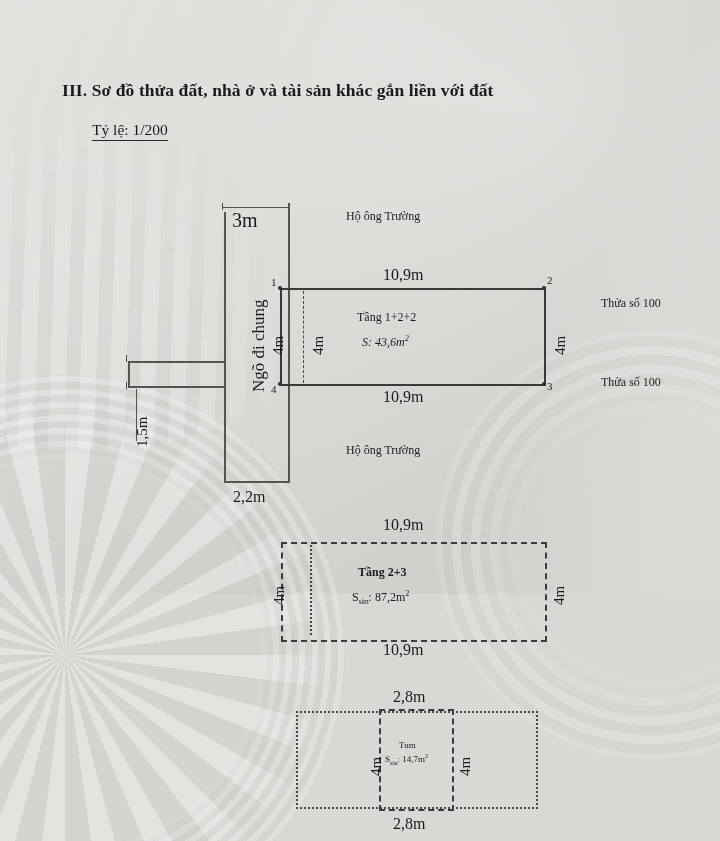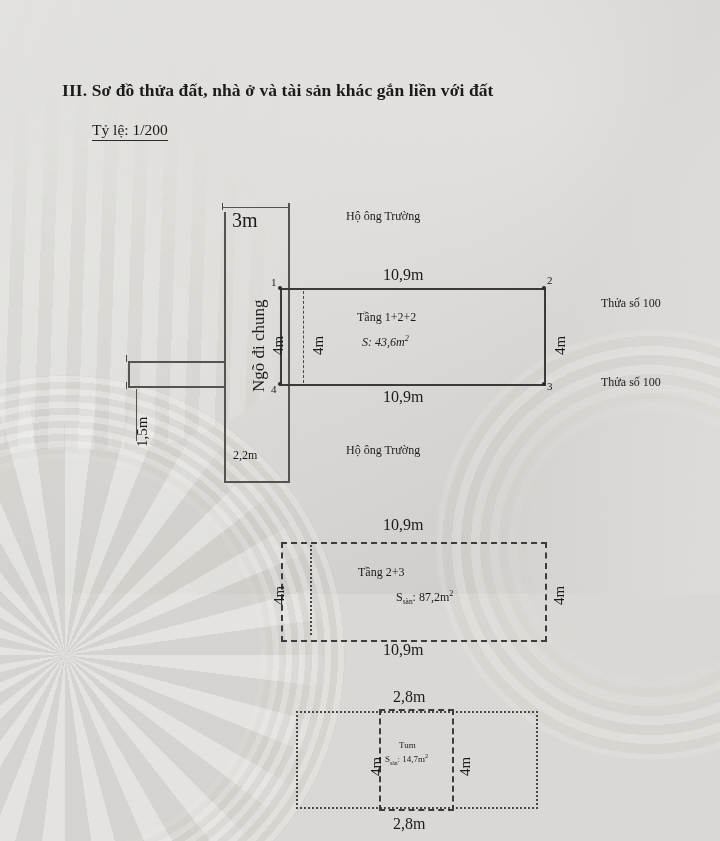--- a/index.html
+++ b/index.html
@@ -127,21 +127,21 @@
 
     <div class="solid thin hl" style="left:128px;top:361px;width:97px;"></div>
     <div class="solid thin vl" style="left:128px;top:361px;height:26px;"></div>
     <div class="solid thin hl" style="left:128px;top:386px;width:97px;"></div>
     <div class="tick" style="left:126px;top:355px;"></div>
     <div class="tick" style="left:126px;top:382px;"></div>
     <div class="solid thin vl" style="left:136px;top:389px;height:52px;width:1.2px;"></div>
     <div class="vert" style="left:134px;top:447px;">1,5m</div>
 
     <div class="vert-big" style="left:249px;top:392px;">Ngõ đi chung</div>
-    <div class="dim" style="left:233px;top:448px;font-size:12px;">2,2m</div>
+    <div class="dim" style="left:233px;top:488px;font-size:16px;">2,2m</div>
 
     <div class="lbl" style="left:346px;top:209px;">Hộ ông Trường</div>
     <div class="lbl" style="left:346px;top:443px;">Hộ ông Trường</div>
 
     <div class="solid hl" style="left:280px;top:288px;width:266px;"></div>
     <div class="solid hl" style="left:280px;top:384px;width:266px;"></div>
     <div class="solid vl" style="left:544px;top:288px;height:98px;"></div>
     <div class="solid vl" style="left:280px;top:288px;height:98px;"></div>
     <div class="dashed-v" style="left:303px;top:291px;height:92px;"></div>
 
@@ -167,22 +167,22 @@
     <div class="lbl" style="left:601px;top:296px;">Thửa số 100</div>
     <div class="lbl" style="left:601px;top:375px;">Thửa số 100</div>
   </div>
 
   <div>
     <div class="dim" style="left:383px;top:516px;font-size:16px;">10,9m</div>
     <div class="dashed-box" style="left:281px;top:542px;width:262px;height:96px;"></div>
     <div class="dotted-v" style="left:310px;top:545px;height:90px;"></div>
     <div class="vert" style="left:271px;top:605px;">4m</div>
     <div class="vert" style="left:551px;top:605px;">4m</div>
-    <div class="lbl" style="left:358px;top:565px;">Tầng 2+3</div>
-    <div class="lbl" style="left:352px;top:589px;margin-left:44px;"><span>S</span><span class="sub">sàn</span><span>: 87,2m</span><span class="sup">2</span></div>
+    <div class="lbl" style="left:358px;top:565px;font-weight:bold;">Tầng 2+3</div>
+    <div class="lbl" style="left:352px;top:589px;"><span>S</span><span class="sub">sàn</span><span>: 87,2m</span><span class="sup">2</span></div>
     <div class="dim" style="left:383px;top:641px;font-size:16px;">10,9m</div>
   </div>
 
   <div>
     <div class="dim" style="left:393px;top:688px;font-size:16px;">2,8m</div>
     <div class="dotted-box" style="left:296px;top:711px;width:238px;height:94px;"></div>
     <div class="dashed-box" style="left:379px;top:709px;width:71px;height:98px;"></div>
     <div class="vert" style="left:368px;top:776px;">4m</div>
     <div class="vert" style="left:457px;top:776px;">4m</div>
     <div class="lbl" style="left:399px;top:740px;font-size:9px;">Tum</div>

